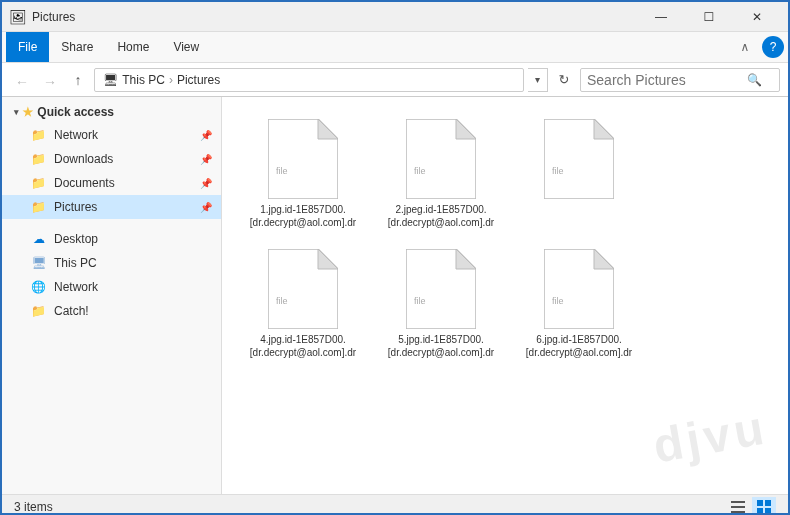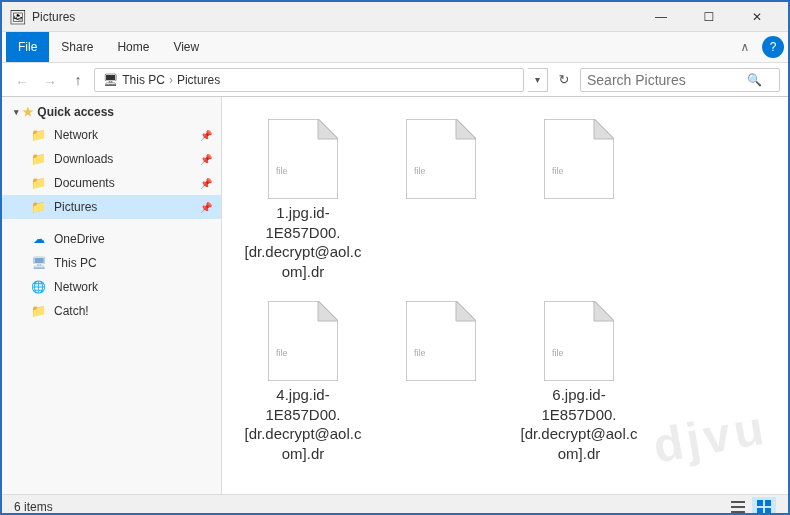--- a/index.html
+++ b/index.html
@@ -235,21 +235,21 @@
     }
     .file-icon {
       width: 70px; height: 80px;
       position: relative;
       margin-bottom: 4px;
     }
     .file-icon-svg {
       width: 70px; height: 80px;
     }
     .file-name {
-      font-size: 15px;
+      font-size: 10px;
       color: #333;
       text-align: center;
       word-break: break-word;
       max-width: 130px;
       line-height: 1.3;
     }
 
     
     .status-bar {
       height: 24px;
@@ -357,21 +357,21 @@
         <span class="item-icon icon-pictures-folder">📁</span>
         <span>Pictures</span>
         <span class="pin-icon">📌</span>
       </div>
     </div>
 
     <div class="sidebar-separator"></div>
 
     <div class="sidebar-item">
       <span class="item-icon icon-onedrive">☁</span>
-      <span>OneDrive</span>
+      <span>Desktop</span>
     </div>
 
     <div class="sidebar-item">
       <span class="item-icon icon-pc">🖥</span>
       <span>This PC</span>
     </div>
 
     <div class="sidebar-item">
       <span class="item-icon icon-network">🌐</span>
       <span>Network</span>
@@ -399,20 +399,21 @@
       </div>
 
       <div class="file-item">
         <div class="file-icon">
           <svg class="file-icon-svg" viewBox="0 0 70 80" xmlns="http://www.w3.org/2000/svg">
             <polygon points="0,0 50,0 70,20 70,80 0,80" fill="white" stroke="#bbb" stroke-width="1.5"></polygon>
             <polygon points="50,0 70,20 50,20" fill="#ddd" stroke="#bbb" stroke-width="1"></polygon>
             <text x="8" y="55" font-size="9" fill="#aaa" font-family="Arial">file</text>
           </svg>
         </div>
+        <span class="file-name">2.jpeg.id-1E857D00.[dr.decrypt@aol.com].dr</span>
       </div>
 
       <div class="file-item">
         <div class="file-icon">
           <svg class="file-icon-svg" viewBox="0 0 70 80" xmlns="http://www.w3.org/2000/svg">
             <polygon points="0,0 50,0 70,20 70,80 0,80" fill="white" stroke="#bbb" stroke-width="1.5"></polygon>
             <polygon points="50,0 70,20 50,20" fill="#ddd" stroke="#bbb" stroke-width="1"></polygon>
             <text x="8" y="55" font-size="9" fill="#aaa" font-family="Arial">file</text>
           </svg>
         </div>
@@ -430,39 +431,40 @@
       </div>
 
       <div class="file-item">
         <div class="file-icon">
           <svg class="file-icon-svg" viewBox="0 0 70 80" xmlns="http://www.w3.org/2000/svg">
             <polygon points="0,0 50,0 70,20 70,80 0,80" fill="white" stroke="#bbb" stroke-width="1.5"></polygon>
             <polygon points="50,0 70,20 50,20" fill="#ddd" stroke="#bbb" stroke-width="1"></polygon>
             <text x="8" y="55" font-size="9" fill="#aaa" font-family="Arial">file</text>
           </svg>
         </div>
+        <span class="file-name">5.jpg.id-1E857D00.[dr.decrypt@aol.com].dr</span>
       </div>
 
       <div class="file-item">
         <div class="file-icon">
           <svg class="file-icon-svg" viewBox="0 0 70 80" xmlns="http://www.w3.org/2000/svg">
             <polygon points="0,0 50,0 70,20 70,80 0,80" fill="white" stroke="#bbb" stroke-width="1.5"></polygon>
             <polygon points="50,0 70,20 50,20" fill="#ddd" stroke="#bbb" stroke-width="1"></polygon>
             <text x="8" y="55" font-size="9" fill="#aaa" font-family="Arial">file</text>
           </svg>
         </div>
         <span class="file-name">6.jpg.id-1E857D00.[dr.decrypt@aol.com].dr</span>
       </div>
 
     </div>
   </div>
 </div>
 
 <div class="status-bar">
-  <span>6 items</span>
+  <span>3 items</span>
   <div class="status-bar-right">
     <button class="view-btn" title="List view">
       <svg width="16" height="16" viewBox="0 0 16 16">
         <rect x="1" y="2" width="14" height="2" fill="#555"></rect>
         <rect x="1" y="7" width="14" height="2" fill="#555"></rect>
         <rect x="1" y="12" width="14" height="2" fill="#555"></rect>
       </svg>
     </button>
     <button class="view-btn active" title="Icon view" style="background:#cce8ff;">
       <svg width="16" height="16" viewBox="0 0 16 16">

